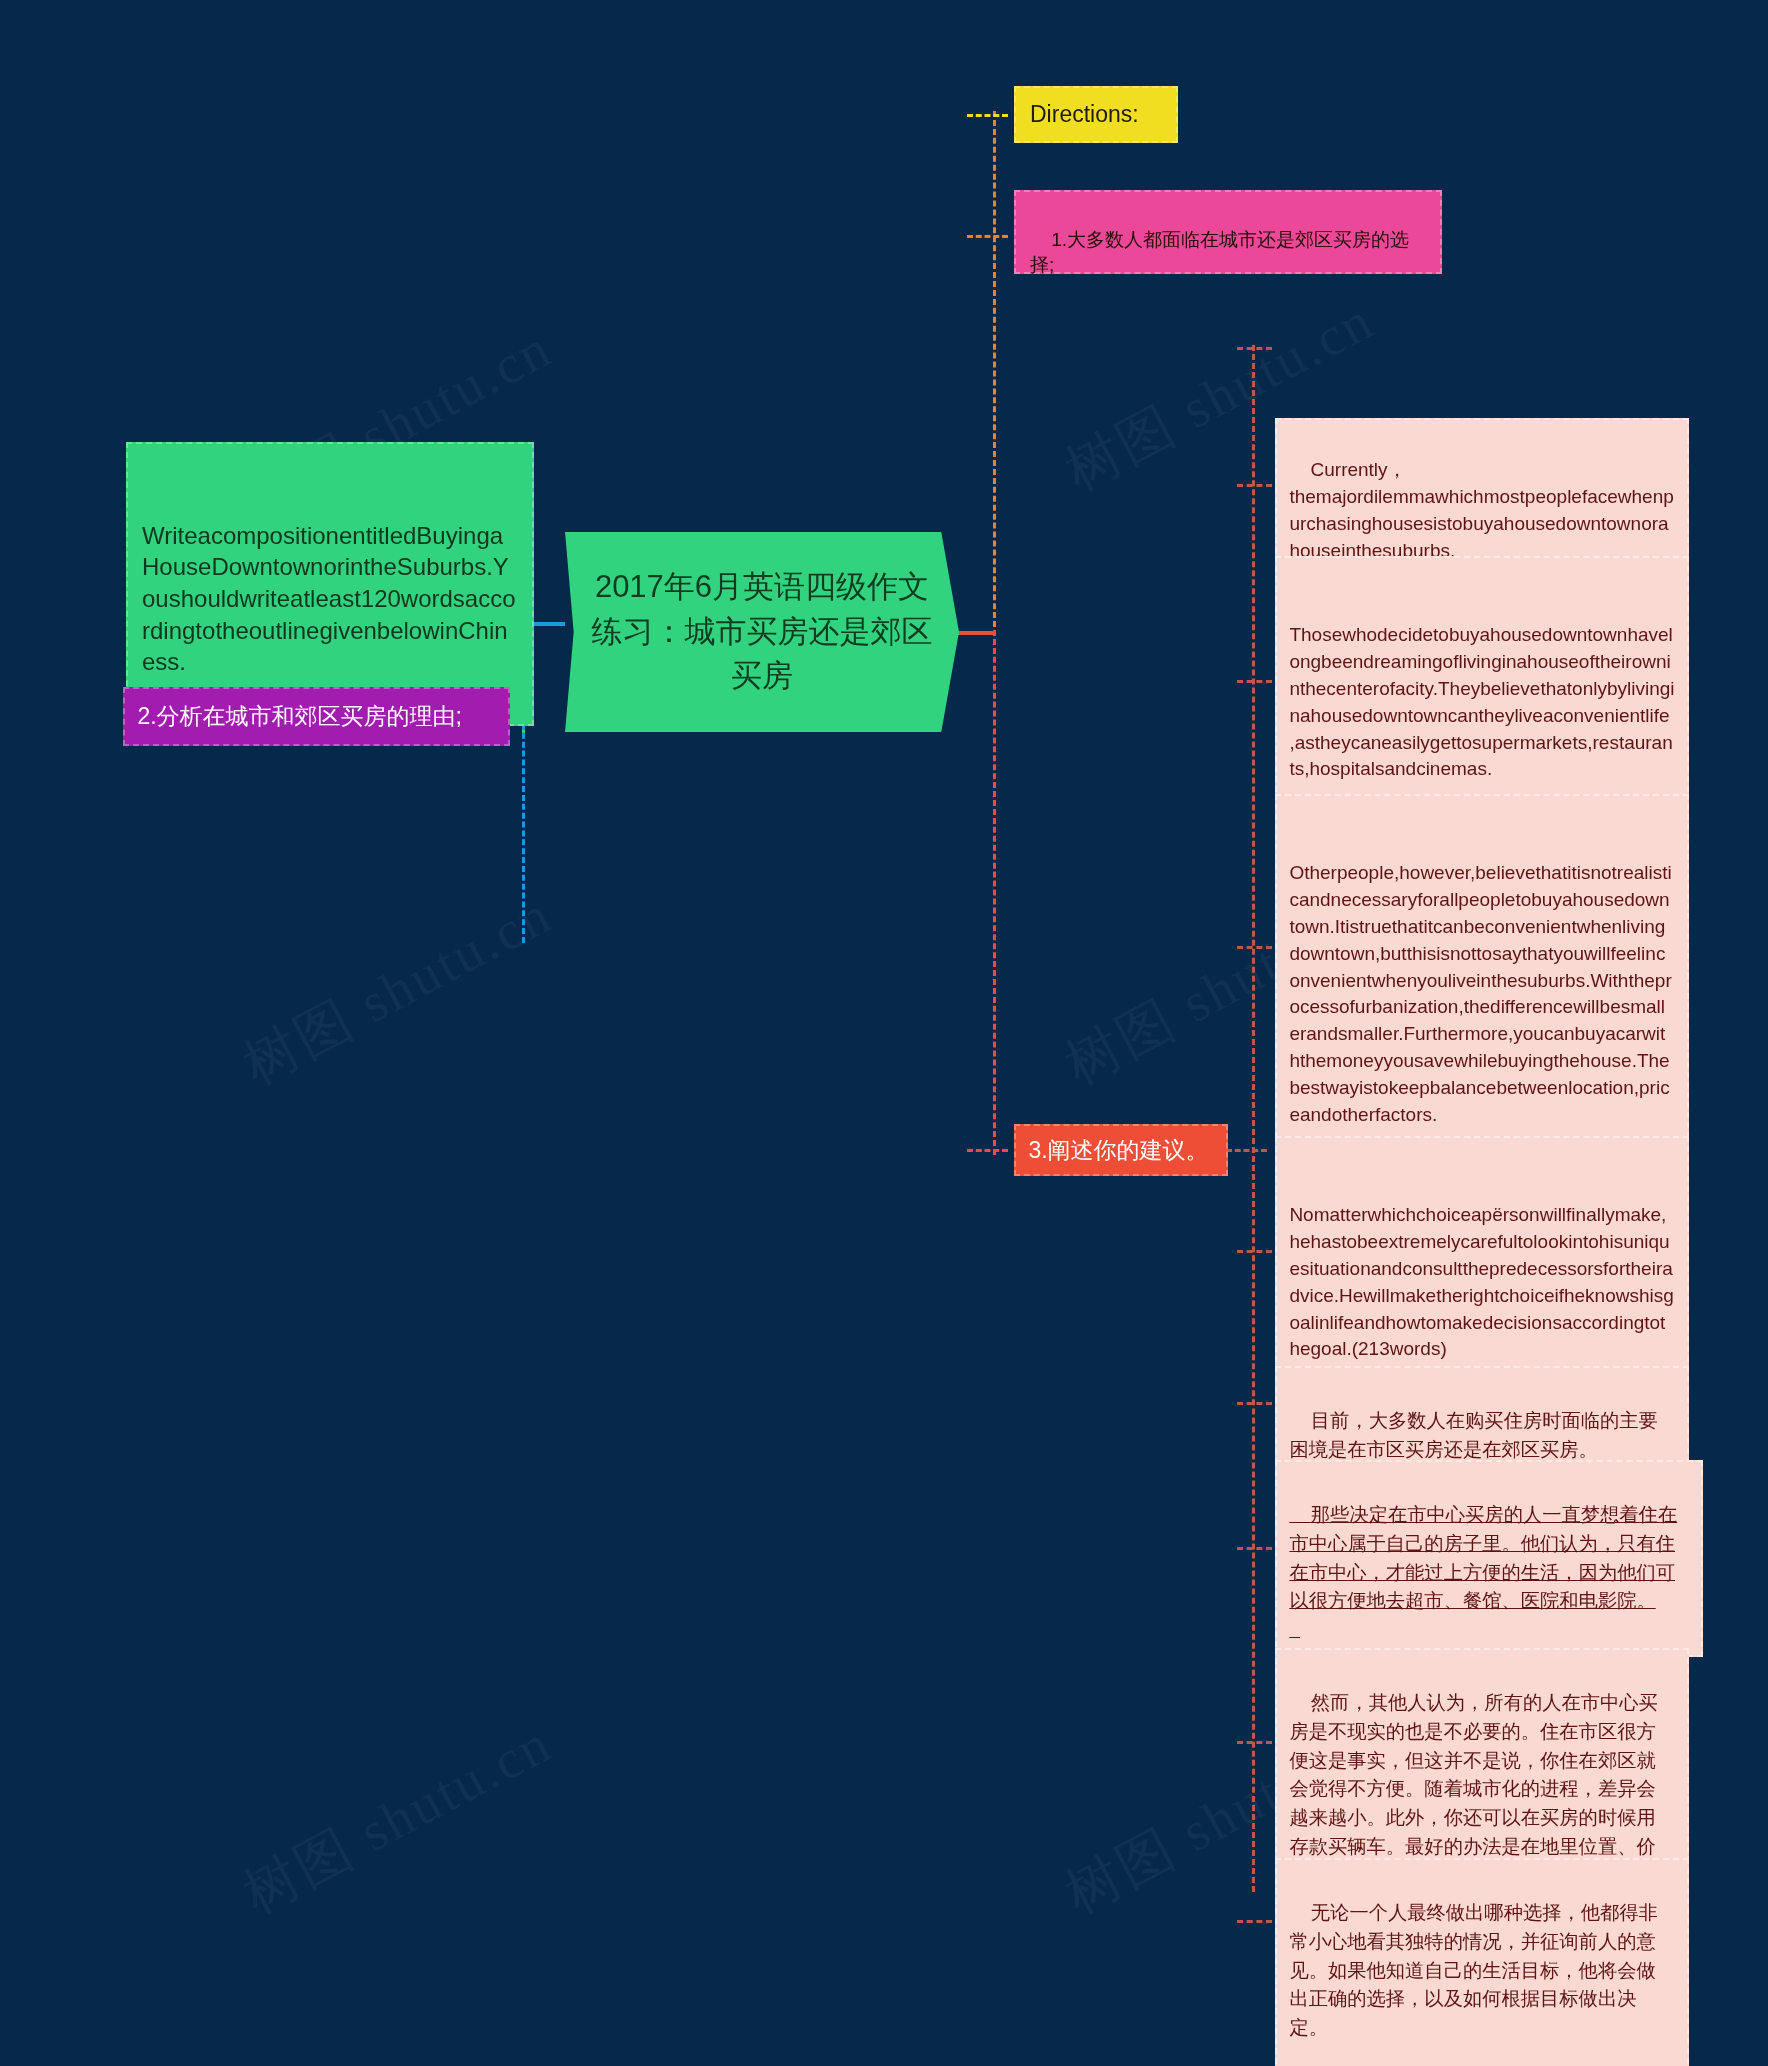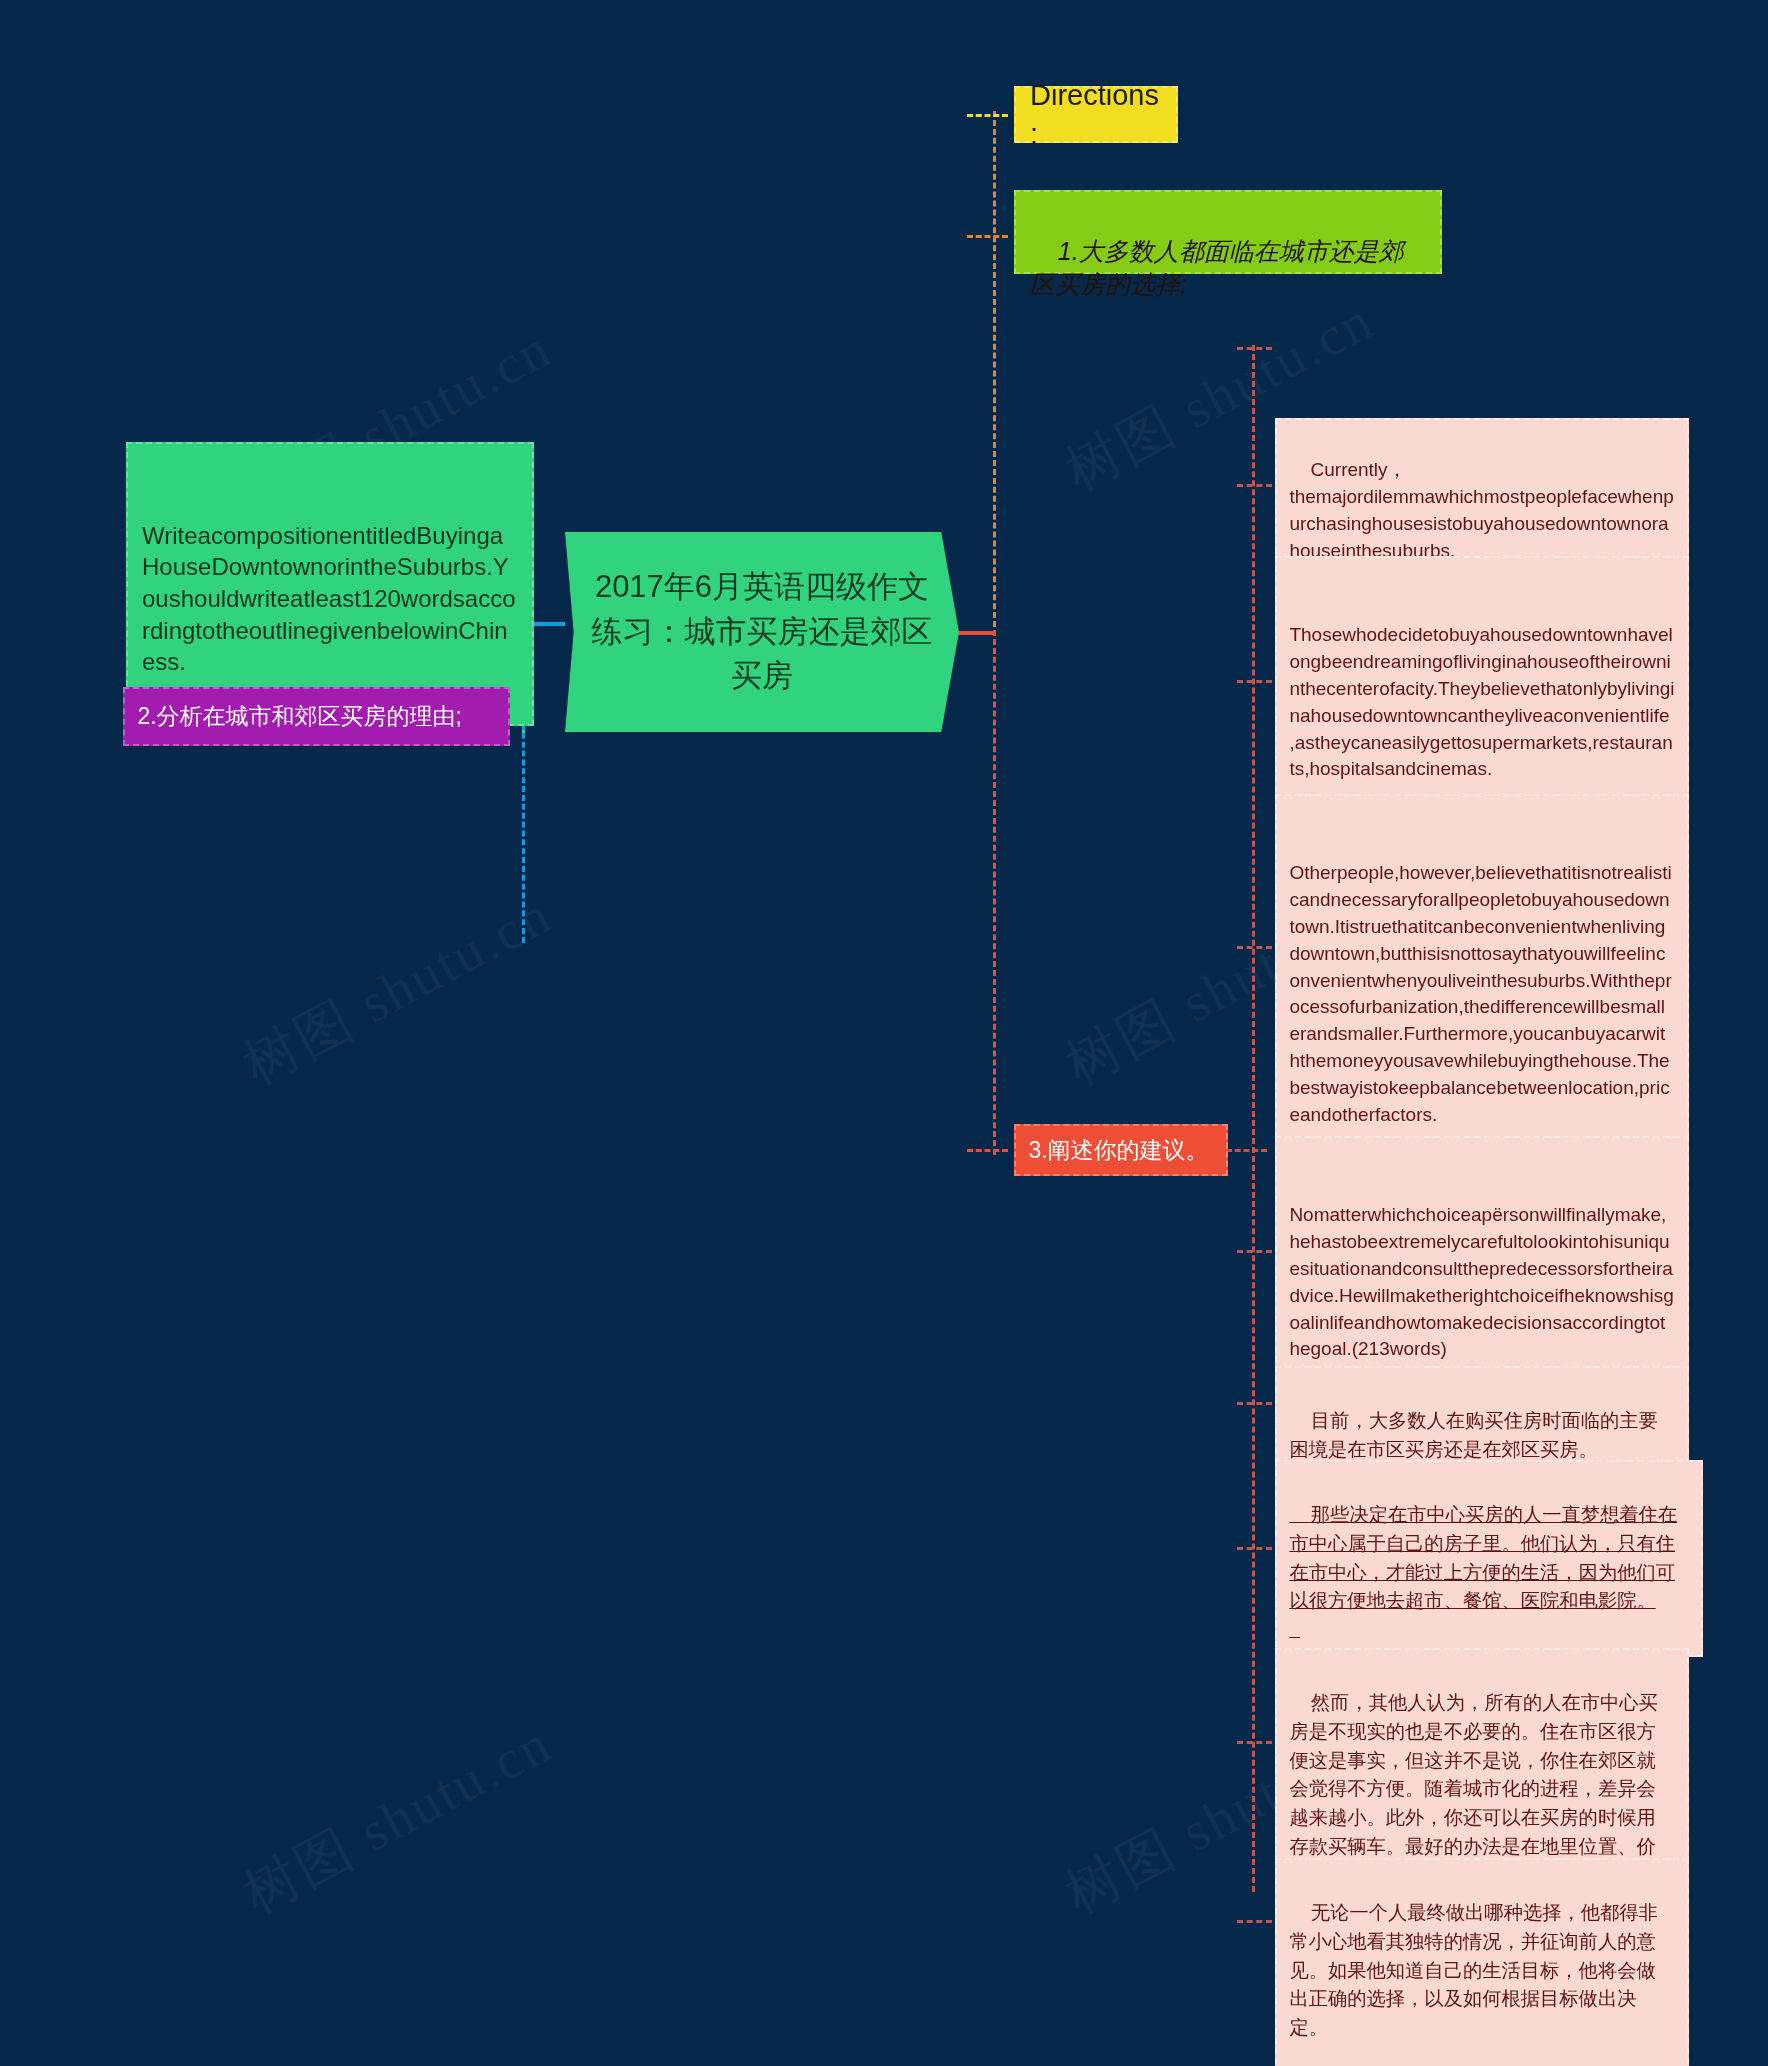--- a/index.html
+++ b/index.html
@@ -64,31 +64,30 @@
     background: #a21caf;
     color: #ffffff;
     font-size: 23px;
     padding: 8.3px 12.4px;
     display: flex;
     align-items: center;
   }
   .yellow-box {
     background: #F2DE21;
     color: #1d1d12;
-    font-size: 29px;
+    font-size: 23px;
     padding: 7px 14px;
     display: flex;
     align-items: center;
   }
   .orange-box {
-    background: #84cc16;
+    background: #ec4899;
     color: #241204;
-    font-size: 25px;
+    font-size: 19px;
     padding: 9.7px 14px;
-    font-style: italic;
   }
   .red-box {
     background: #EE4E36;
     color: #ffffff;
     font-size: 23px;
     padding: 7px 12.4px;
     display: flex;
     align-items: center;
   }
   .pink-box {

